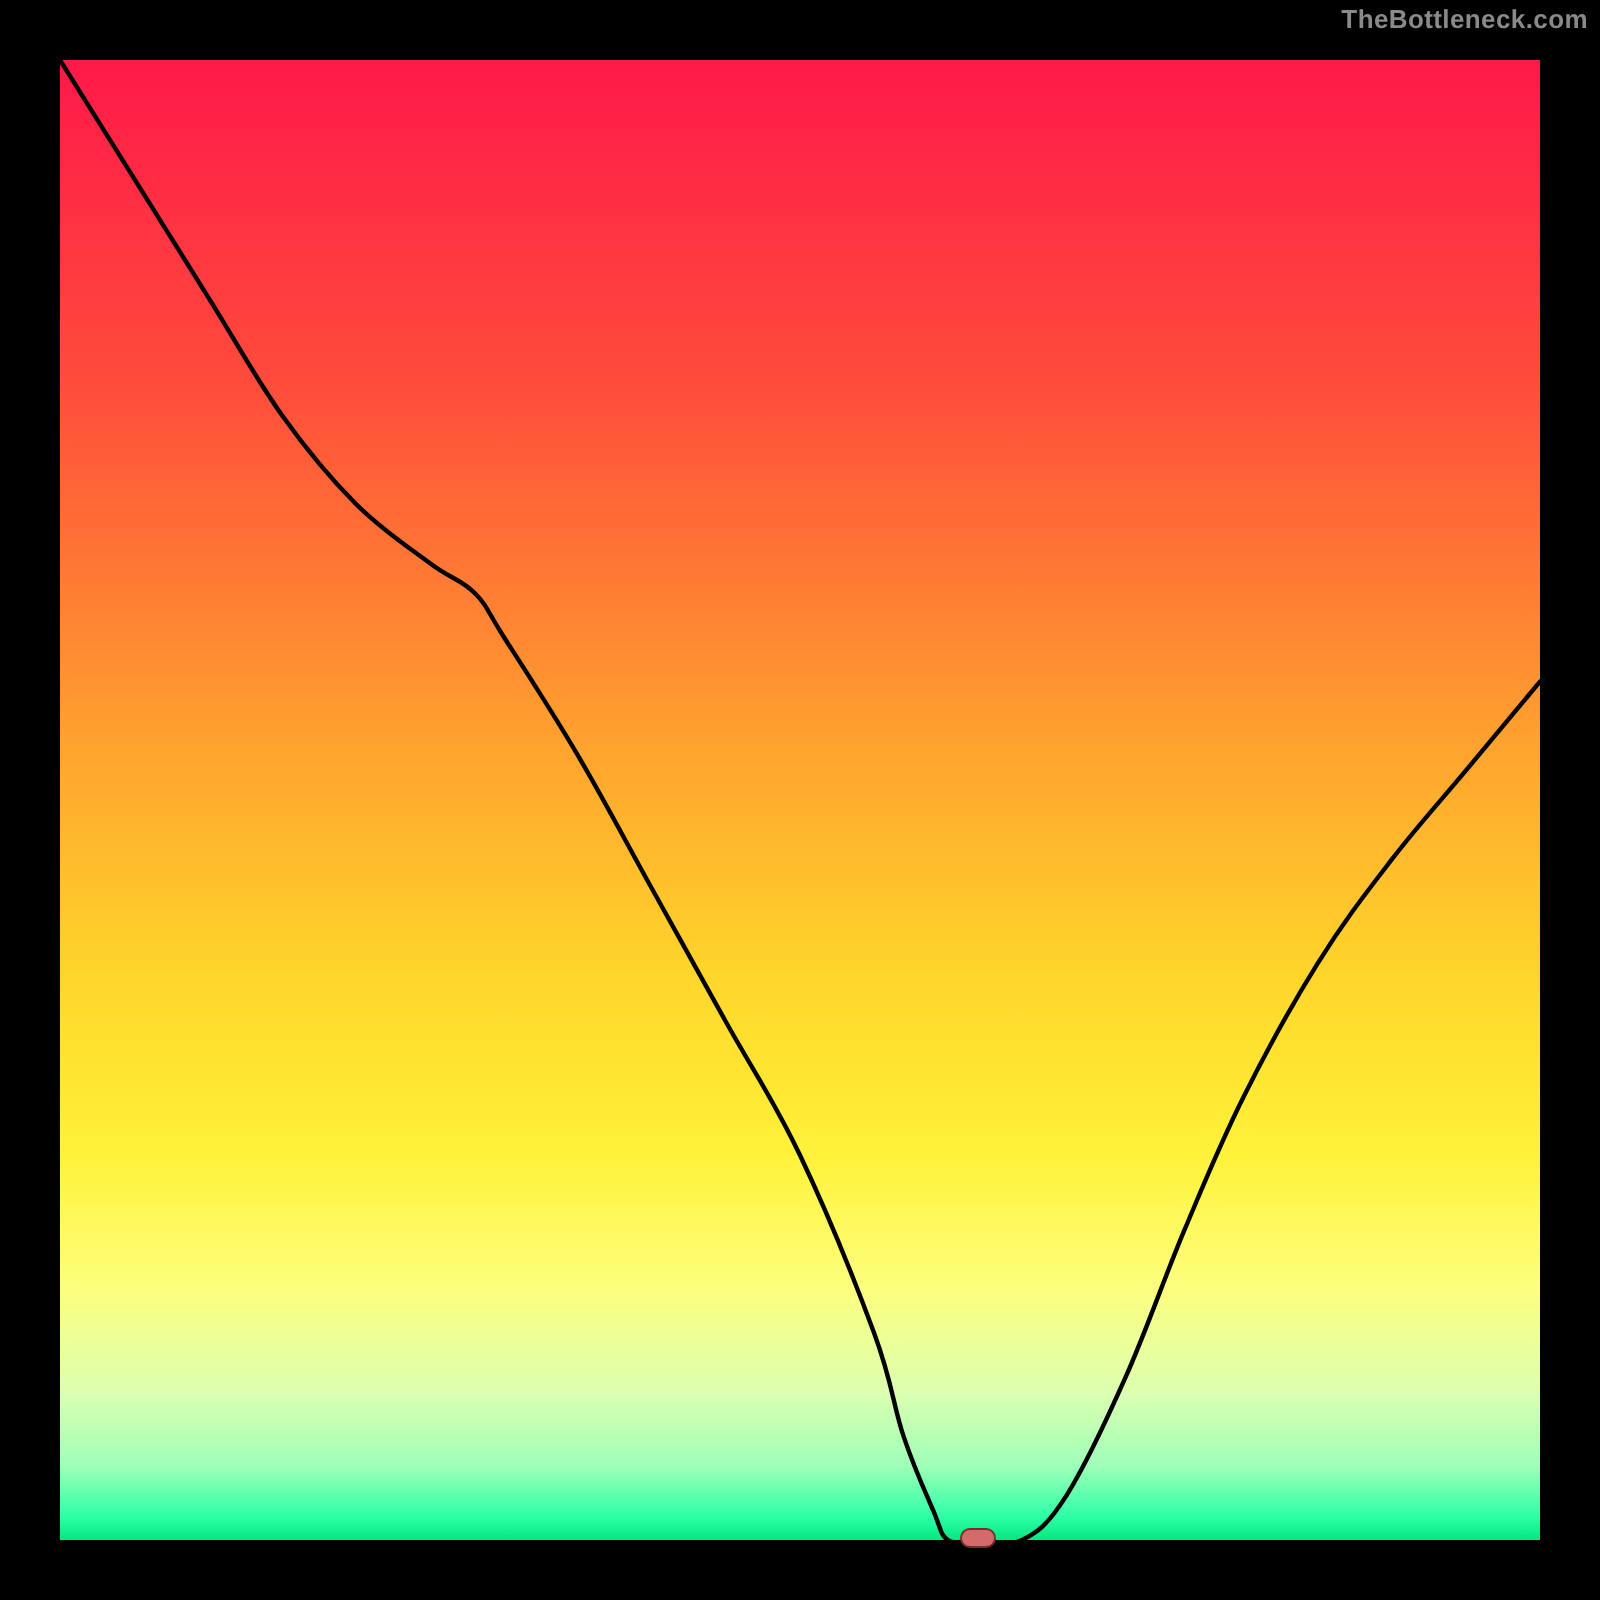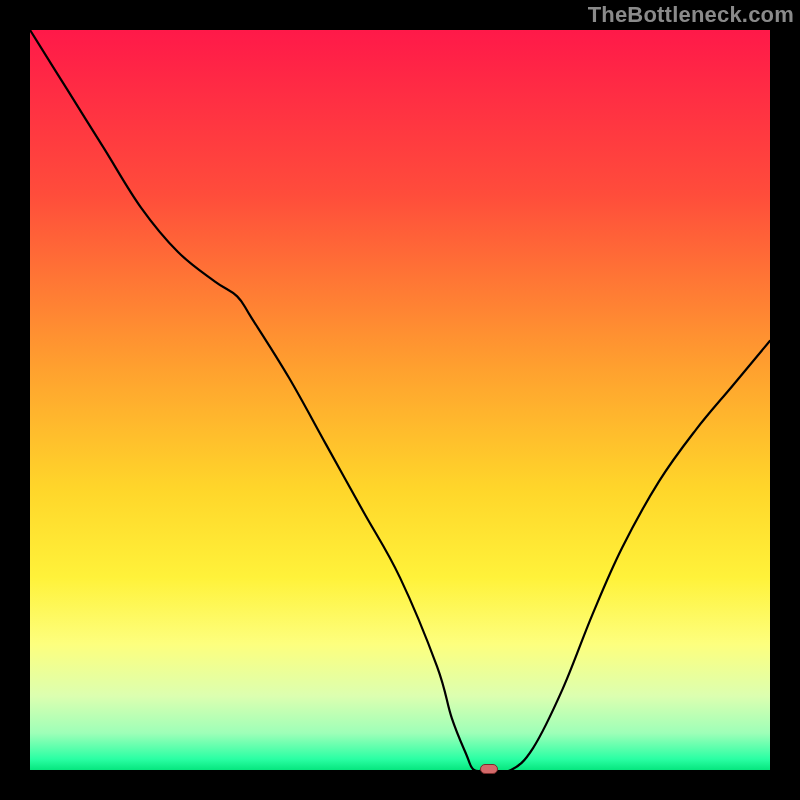--- a/index.html
+++ b/index.html
@@ -44,21 +44,21 @@
     height: 10px;
     border-radius: 5px;
     transform: translate(-50%, -50%);
     box-sizing: border-box;
   }
   .attribution {
     position: absolute;
     top: 2px;
     right: 6px;
     font-family: Arial, Helvetica, sans-serif;
-    font-size: 22px;
+    font-size: 13px;
     font-weight: bold;
     color: #8a8a8a;
     letter-spacing: 0.2px;
   }
 </style>
 </head>
 <body>
 
 <div class="container">
   <div class="attribution">TheBottleneck.com</div>

